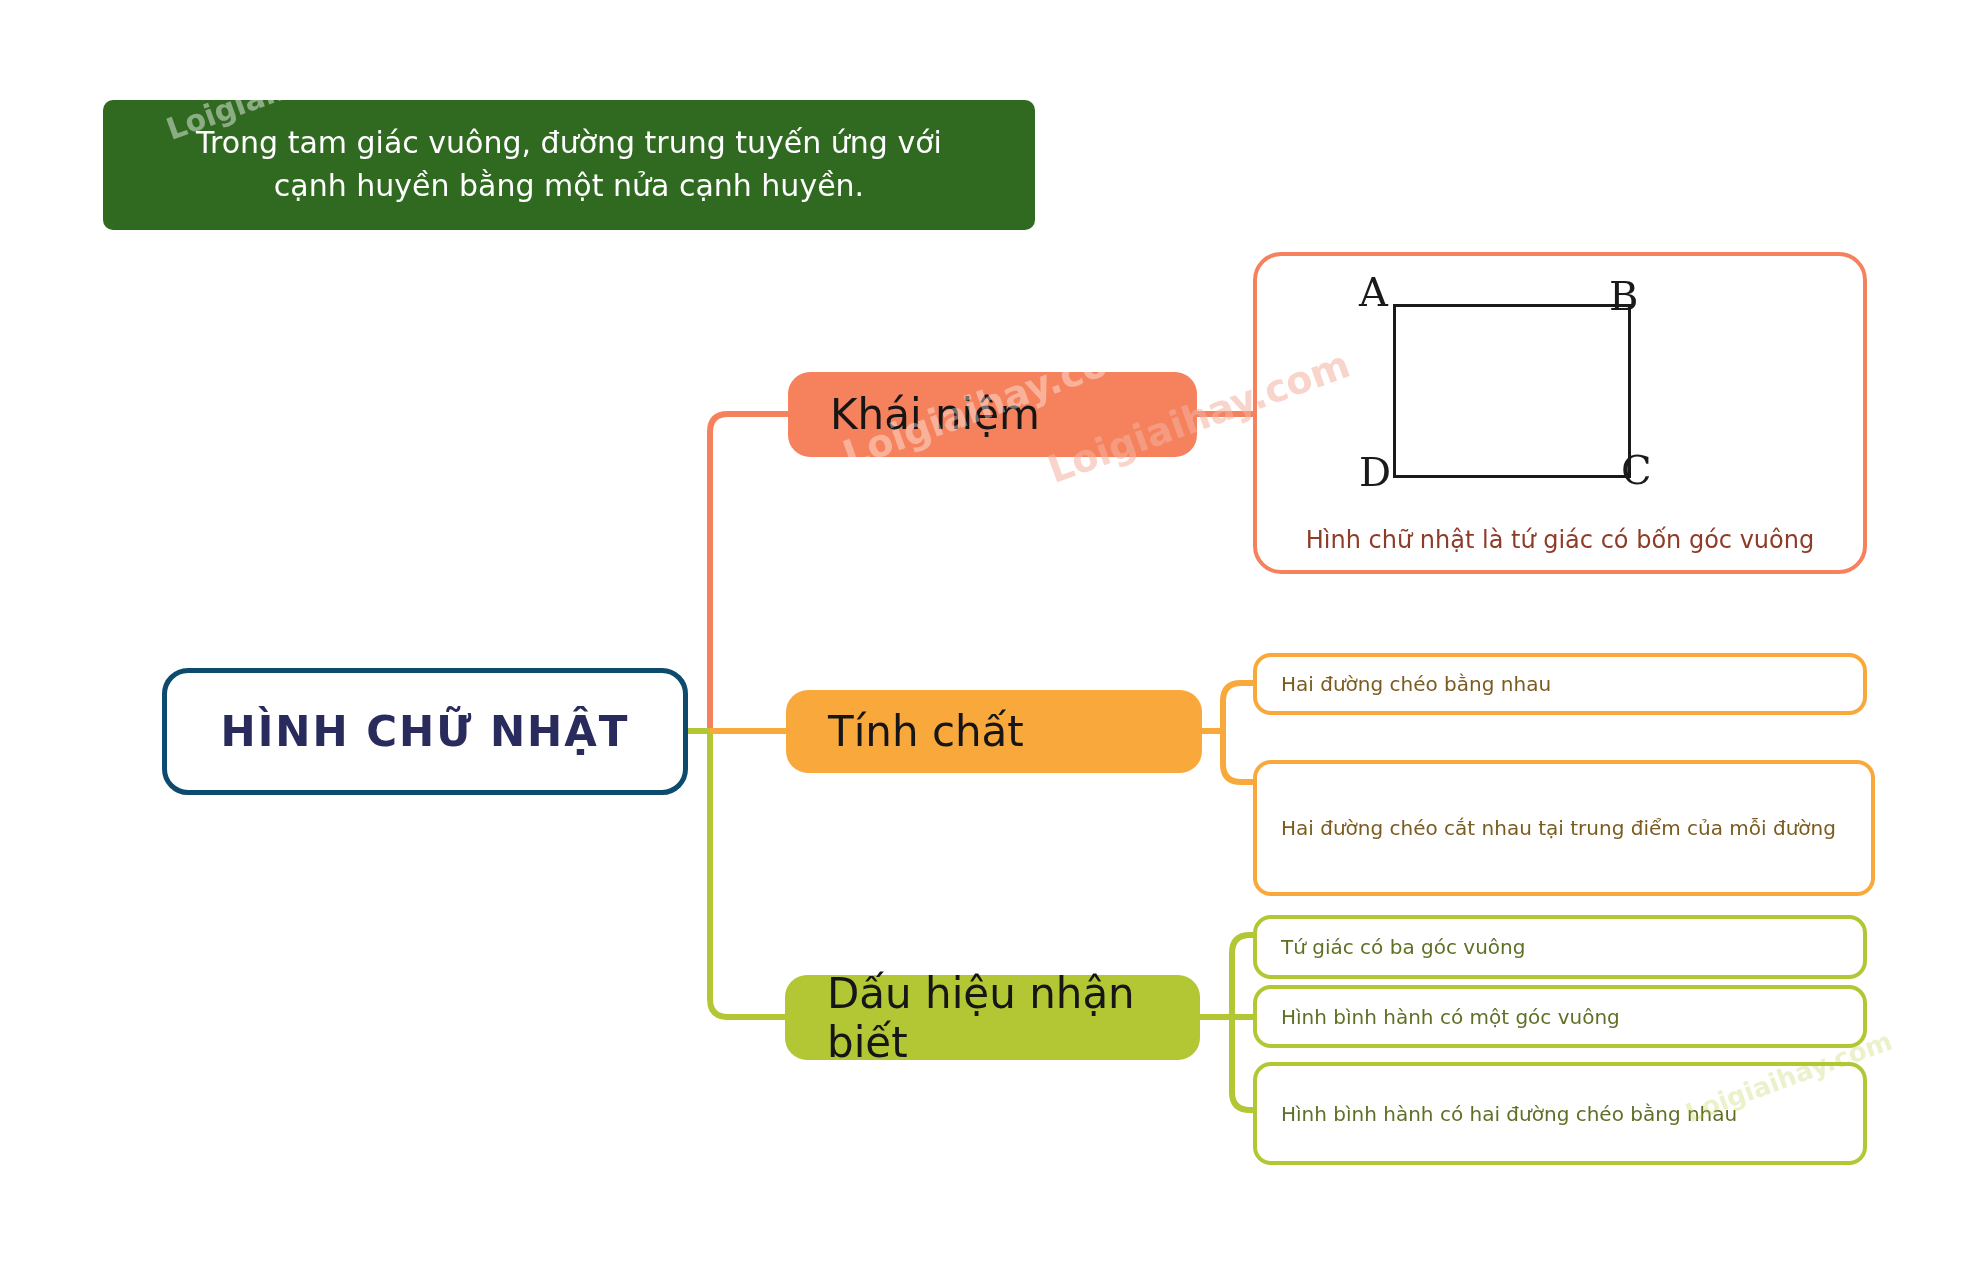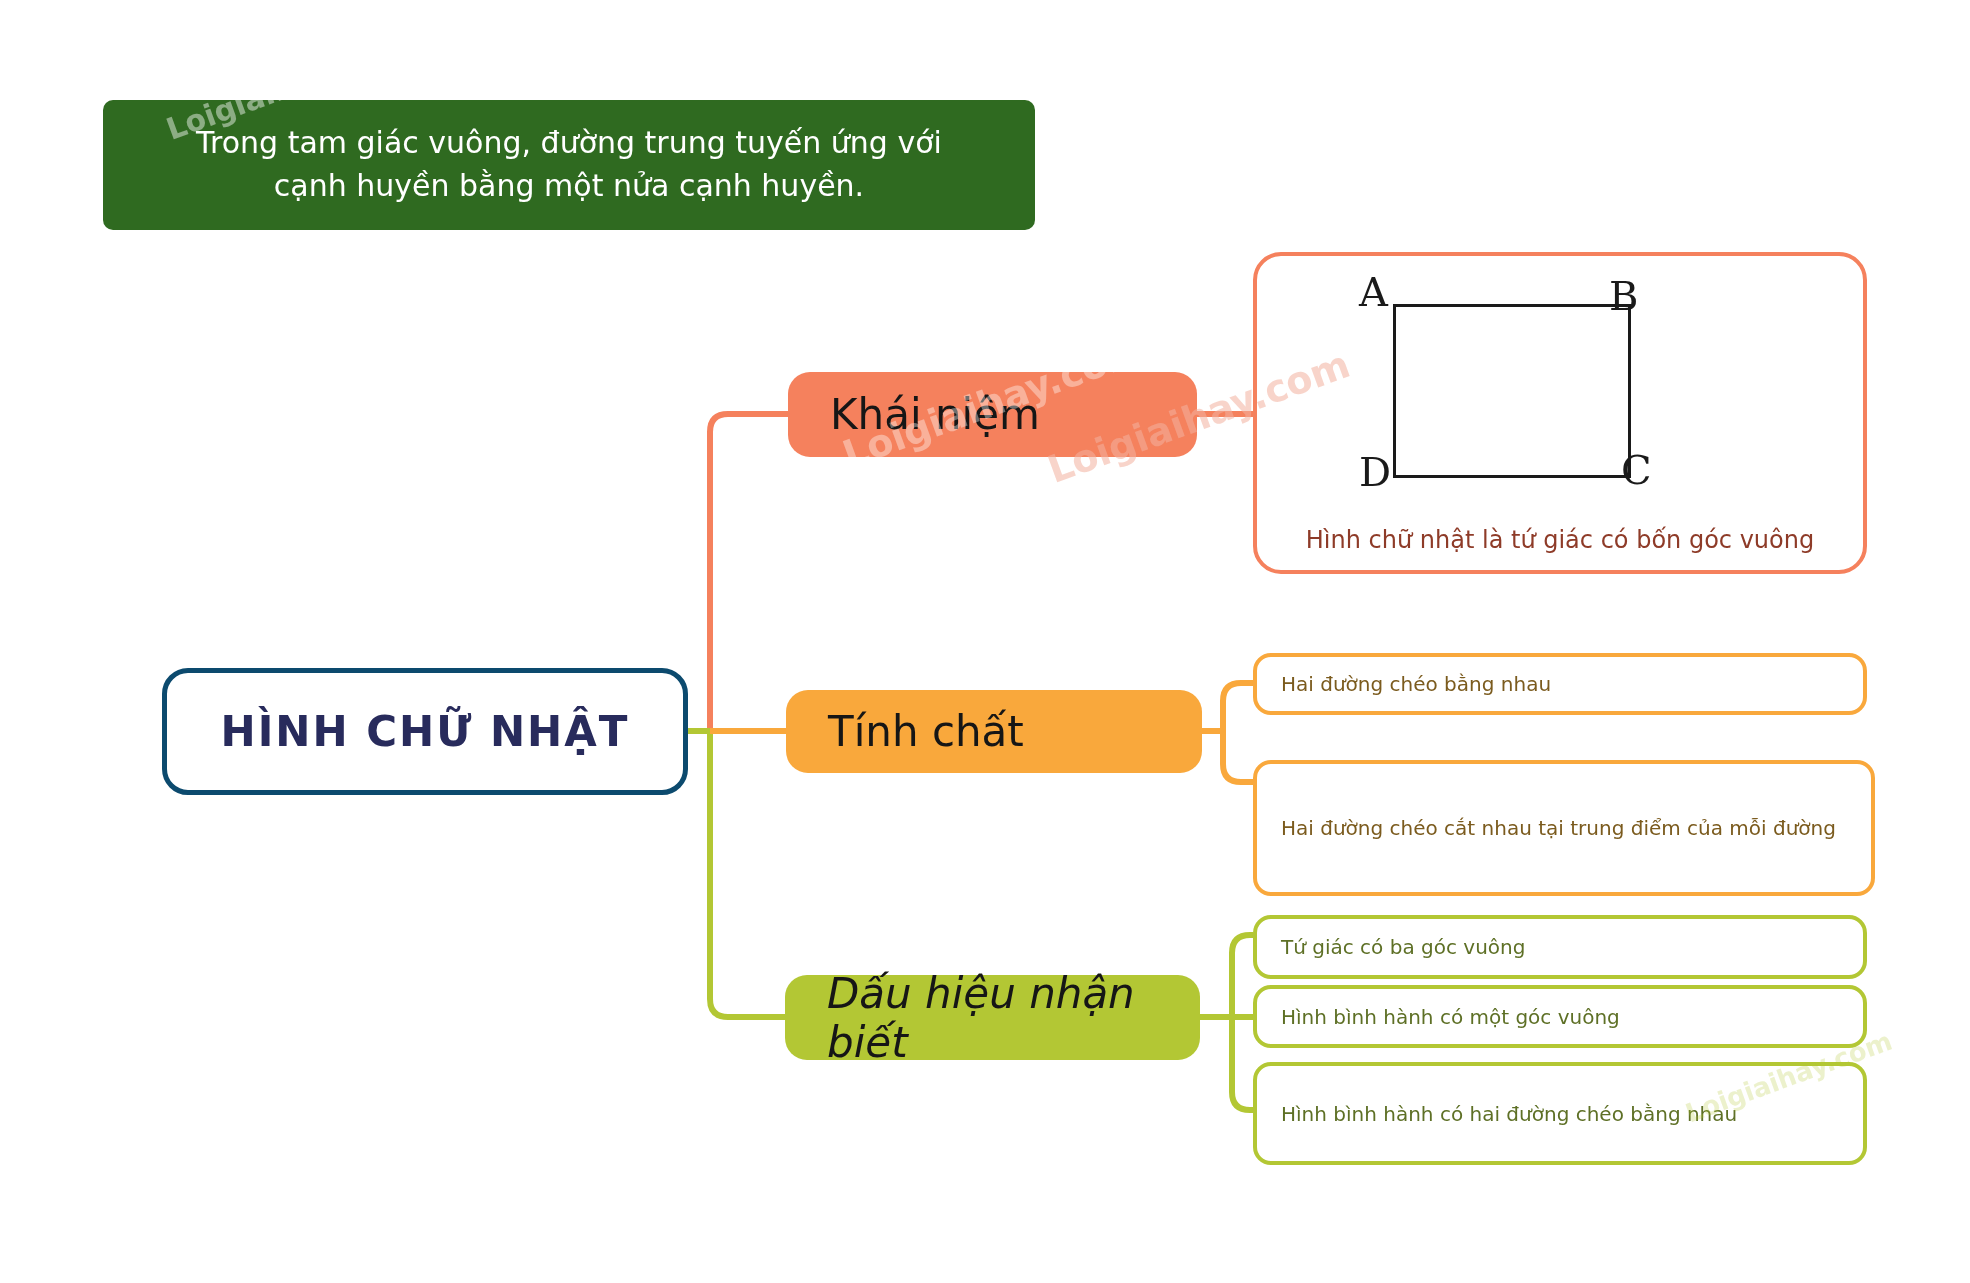--- a/index.html
+++ b/index.html
@@ -48,21 +48,21 @@
     height: 85px;
     border-radius: 22px;
     display: flex; align-items: center;
     padding-left: 42px;
     box-sizing: border-box;
     font-size: 42px;
     color: #161616;
   }
   .branch.kn { left: 788px; top: 372px; width: 409px; background: #F5815D; }
   .branch.tc { left: 786px; top: 690px; width: 416px; height: 83px; background: #F9A83C; }
-  .branch.dh { left: 785px; top: 975px; width: 415px; background: #B3C734; font-style: italic; }
+  .branch.dh { left: 785px; top: 975px; width: 415px; background: #B3C734; }
 
   
   .leaf {
     position: absolute;
     left: 1253px;
     width: 614px;
     background: #ffffff;
     border: 4px solid;
     border-radius: 18px;
     box-sizing: border-box;

